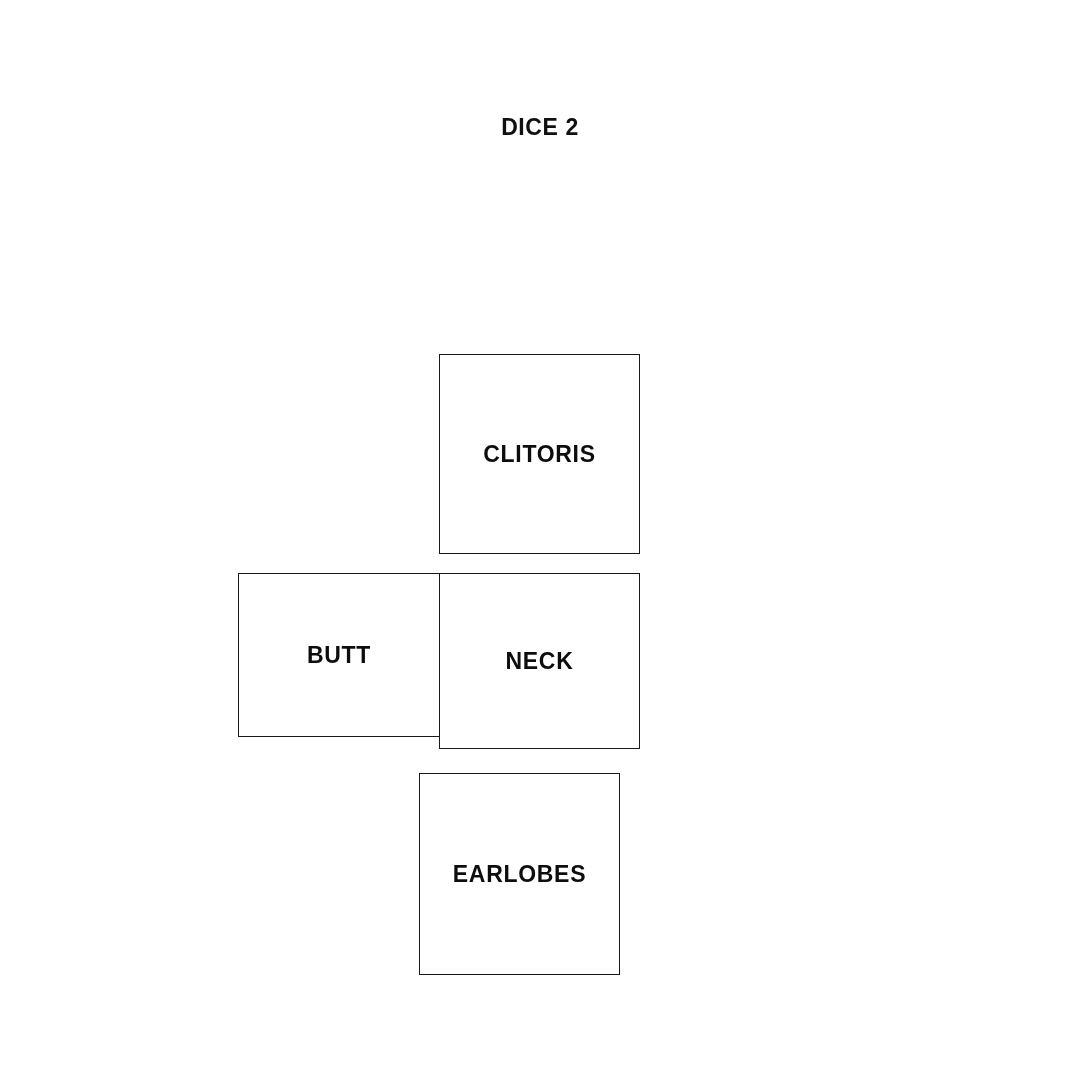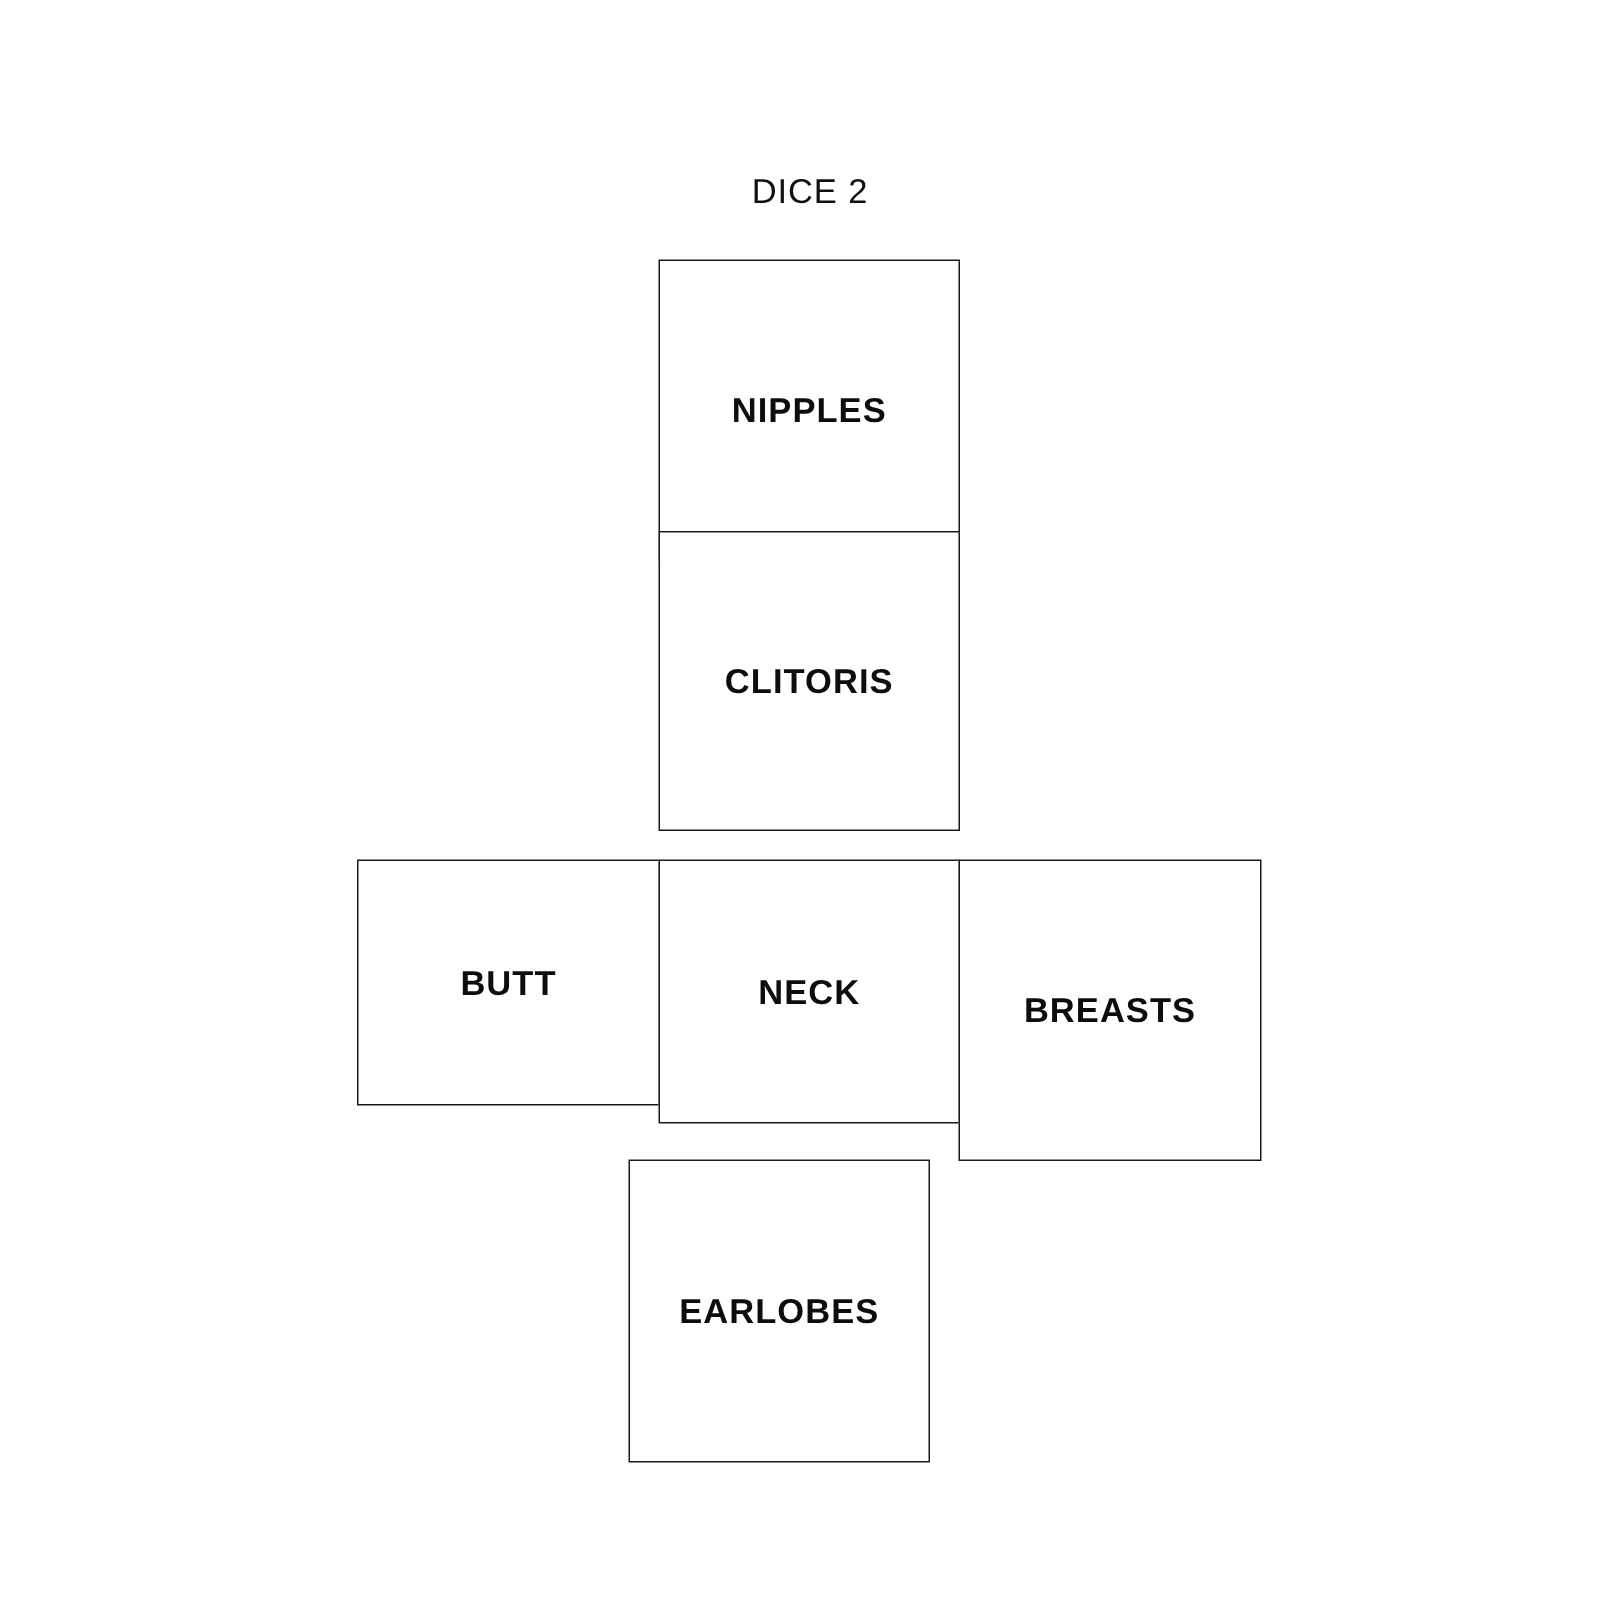--- a/index.html
+++ b/index.html
@@ -20,21 +20,21 @@
   }
 
   
   .title {
     position: absolute;
     left: 0;
     top: 112px;
     width: 1080px;
     text-align: center;
     font-size: 23px;
-    font-weight: normal;
+    font-weight: bold;
     letter-spacing: 0.6px;
     color: #101010;
     line-height: 30px;
     white-space: nowrap;
     user-select: none;
   }
 
   
   .net {
     position: absolute;
@@ -75,38 +75,32 @@
 </style>
 </head>
 <body>
 
 <div id="page">
 
   <div class="title">DICE 2</div>
 
   <div class="net">
 
-    <div class="face face-top">
-      <span class="face-label">NIPPLES</span>
-    </div>
 
     <div class="face face-upper">
       <span class="face-label">CLITORIS</span>
     </div>
 
     <div class="face face-left">
       <span class="face-label">BUTT</span>
     </div>
 
     <div class="face face-center">
       <span class="face-label">NECK</span>
     </div>
 
-    <div class="face face-right">
-      <span class="face-label">BREASTS</span>
-    </div>
 
     <div class="face face-bottom">
       <span class="face-label">EARLOBES</span>
     </div>
 
   </div>
 </div>
 
 </body></html>

